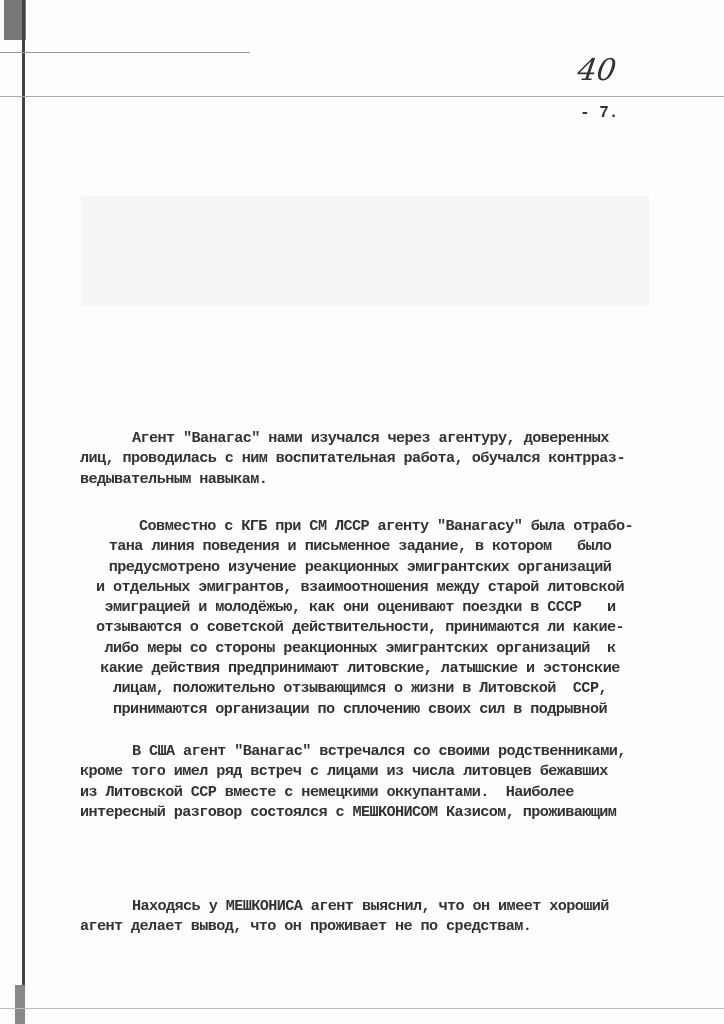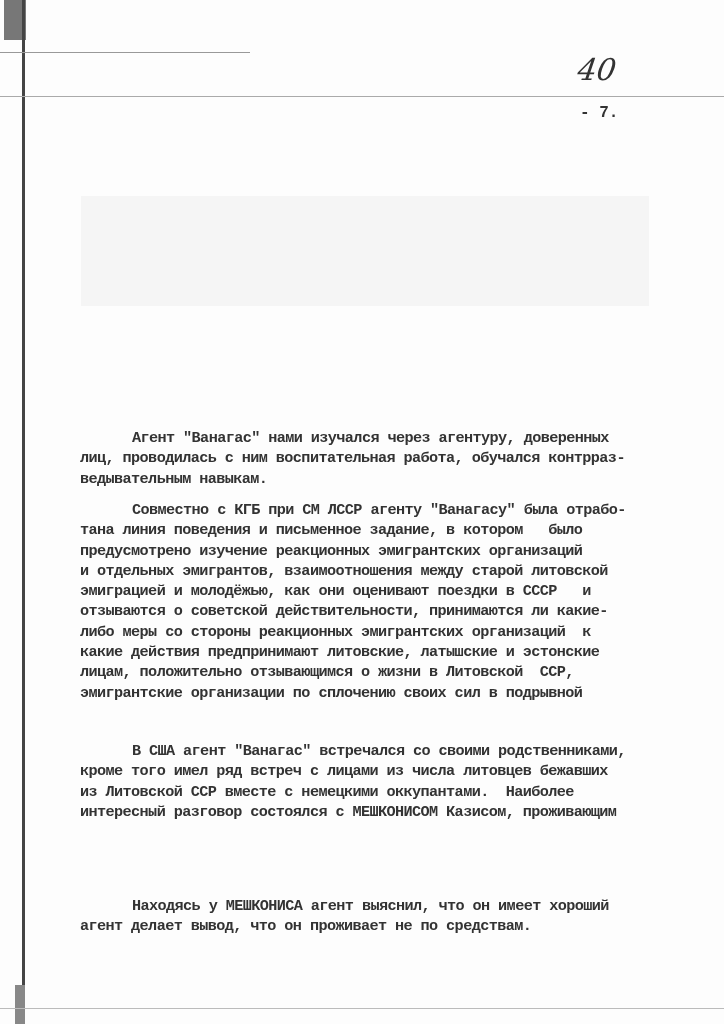--- a/index.html
+++ b/index.html
@@ -20,21 +20,21 @@
   .pagenum { position: absolute; left: 580px; top: 104px; font-size: 16px; font-weight: bold; color: #333; }
   .redaction { position: absolute; left: 81px; top: 196px; width: 568px; height: 110px; background: #f5f5f5; }
   .text {
     position: absolute; left: 80px; width: 560px;
     font-size: 15.2px; line-height: 20.3px; font-weight: bold; letter-spacing: -0.6px;
     color: #333;
   }
   .text .ln { display: block; white-space: pre; }
   .text .indent { padding-left: 52px; }
   .p1 { top: 428px; }
-  .p2 { top: 500px; }
+  .p2 { top: 516px; text-align: center; }
   .p3 { top: 741px; }
   .p4 { top: 853px; margin-top: 43px; }
 </style>
 </head>
 <body>
 
 <div class="vblock-top"></div>
 <div class="vline"></div>
 <div class="vblock-bot"></div>
 <div class="hline" style="top:52px;width:250px;"></div>
@@ -55,21 +55,21 @@
 <div class="text p2">
   <span class="ln indent">Совместно с КГБ при СМ ЛССР агенту "Ванагасу" была отрабо-</span>
   <span class="ln">тана линия поведения и письменное задание, в котором   было</span>
   <span class="ln">предусмотрено изучение реакционных эмигрантских организаций</span>
   <span class="ln">и отдельных эмигрантов, взаимоотношения между старой литовской</span>
   <span class="ln">эмиграцией и молодёжью, как они оценивают поездки в СССР   и</span>
   <span class="ln">отзываются о советской действительности, принимаются ли какие-</span>
   <span class="ln">либо меры со стороны реакционных эмигрантских организаций  к</span>
   <span class="ln">какие действия предпринимают литовские, латышские и эстонские</span>
   <span class="ln">лицам, положительно отзывающимся о жизни в Литовской  ССР,</span>
-  <span class="ln">эмигрантские организации по сплочению своих сил в подрывной</span>
+  <span class="ln">принимаются организации по сплочению своих сил в подрывной</span>
 </div>
 
 <div class="text p3">
   <span class="ln indent">В США агент "Ванагас" встречался со своими родственниками,</span>
   <span class="ln">кроме того имел ряд встреч с лицами из числа литовцев бежавших</span>
   <span class="ln">из Литовской ССР вместе с немецкими оккупантами.  Наиболее</span>
   <span class="ln">интересный разговор состоялся с МЕШКОНИСОМ Казисом, проживающим</span>
 </div>
 
 <div class="text p4">

